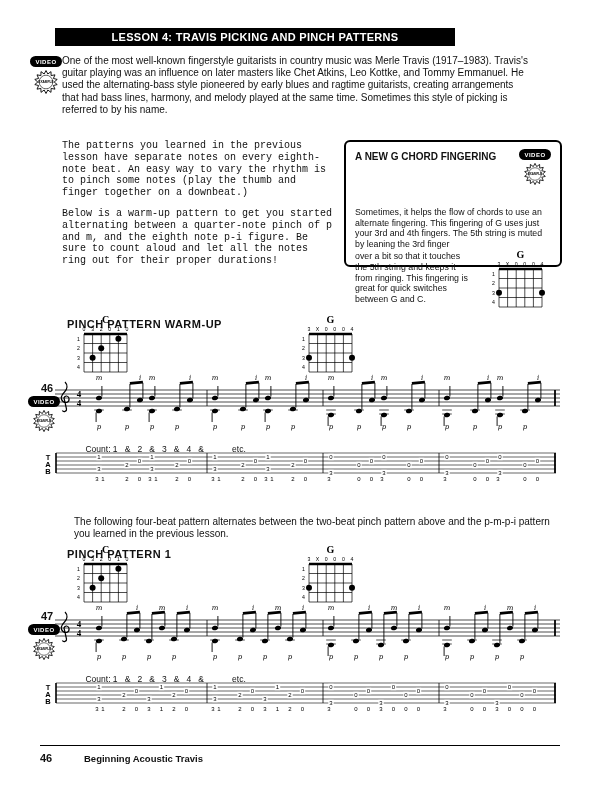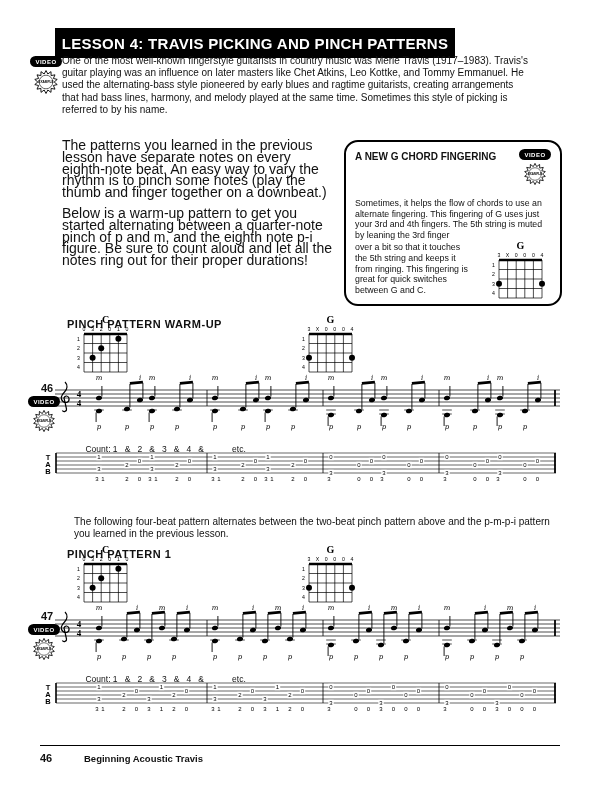--- a/index.html
+++ b/index.html
@@ -1,31 +1,31 @@
 <!DOCTYPE html>
 <html><head>
 <meta charset="utf-8">
 <style>
   html,body{margin:0;padding:0;background:#e8e8e8;}
   .page{position:relative;width:600px;height:800px;background:#fff;outline:1px solid #bbb;
         font-family:"Liberation Sans",sans-serif;color:#111;overflow:hidden;}
-  .lesson-bar{position:absolute;left:55px;top:28px;width:400px;height:30px;background:#000;color:#fff;
-        display:flex;align-items:center;justify-content:center;font-weight:bold;font-size:15px;letter-spacing:.3px;}
+  .lesson-bar{position:absolute;left:55px;top:28px;width:400px;height:18px;background:#000;color:#fff;
+        display:flex;align-items:center;justify-content:center;font-weight:bold;font-size:11px;letter-spacing:.3px;}
   .badges{position:absolute;display:flex;flex-direction:column;align-items:center;gap:2px;}
   .pill{width:32px;height:11px;background:#000;color:#fff;border-radius:6px;font-size:6px;font-weight:bold;
         display:flex;align-items:center;justify-content:center;letter-spacing:.5px;}
   .intro{position:absolute;left:62px;top:55px;width:470px;font-size:10px;line-height:12.2px;margin:0;}
-  .leftcol{position:absolute;left:62px;top:140px;width:272px;font-size:14px;line-height:11.8px;}
+  .leftcol{position:absolute;left:62px;top:140px;width:272px;font-size:10px;line-height:11.8px;font-family:Liberation Mono, monospace;}
   .leftcol p{margin:0 0 9px;}
-  .sidebar{position:absolute;left:344px;top:140px;width:218px;height:166px;border:2px solid #000;border-radius:14px;
+  .sidebar{position:absolute;left:344px;top:140px;width:218px;height:127px;border:2px solid #000;border-radius:6px;
         padding:7px 9px;box-sizing:border-box;}
   .sb-row{display:flex;justify-content:space-between;}
   .sb-title{font-weight:bold;font-size:10px;width:148px;padding-top:2px;line-height:12px;}
   .sb-badges{display:flex;flex-direction:column;align-items:center;gap:2px;}
-  .sb-body{font-size:8.8px;line-height:10.6px;margin:12px 0 0;}
+  .sb-body{font-size:8.8px;line-height:10.6px;margin:21px 0 0;}
   .sb-flex{display:flex;gap:12px;}
   .sb-flex p{flex:1;margin-top:2px;}
   .chordbox{width:66px;height:62px;}
   h2{position:absolute;left:55px;margin:12px;font-size:11px;font-weight:bold;letter-spacing:.5px;}
   .sec1{top:306px;} .sec2{top:536px;}
   .chord-abs{position:absolute;}
   .sysnum{position:absolute;left:34px;width:26px;text-align:center;font-size:11px;font-weight:bold;}
   svg.staff,svg.tab{position:absolute;overflow:visible;}
   .count{position:absolute;left:76px;font-size:8.5px;white-space:pre;text-align:right;}
   .count .etc{margin-left:28px;}

